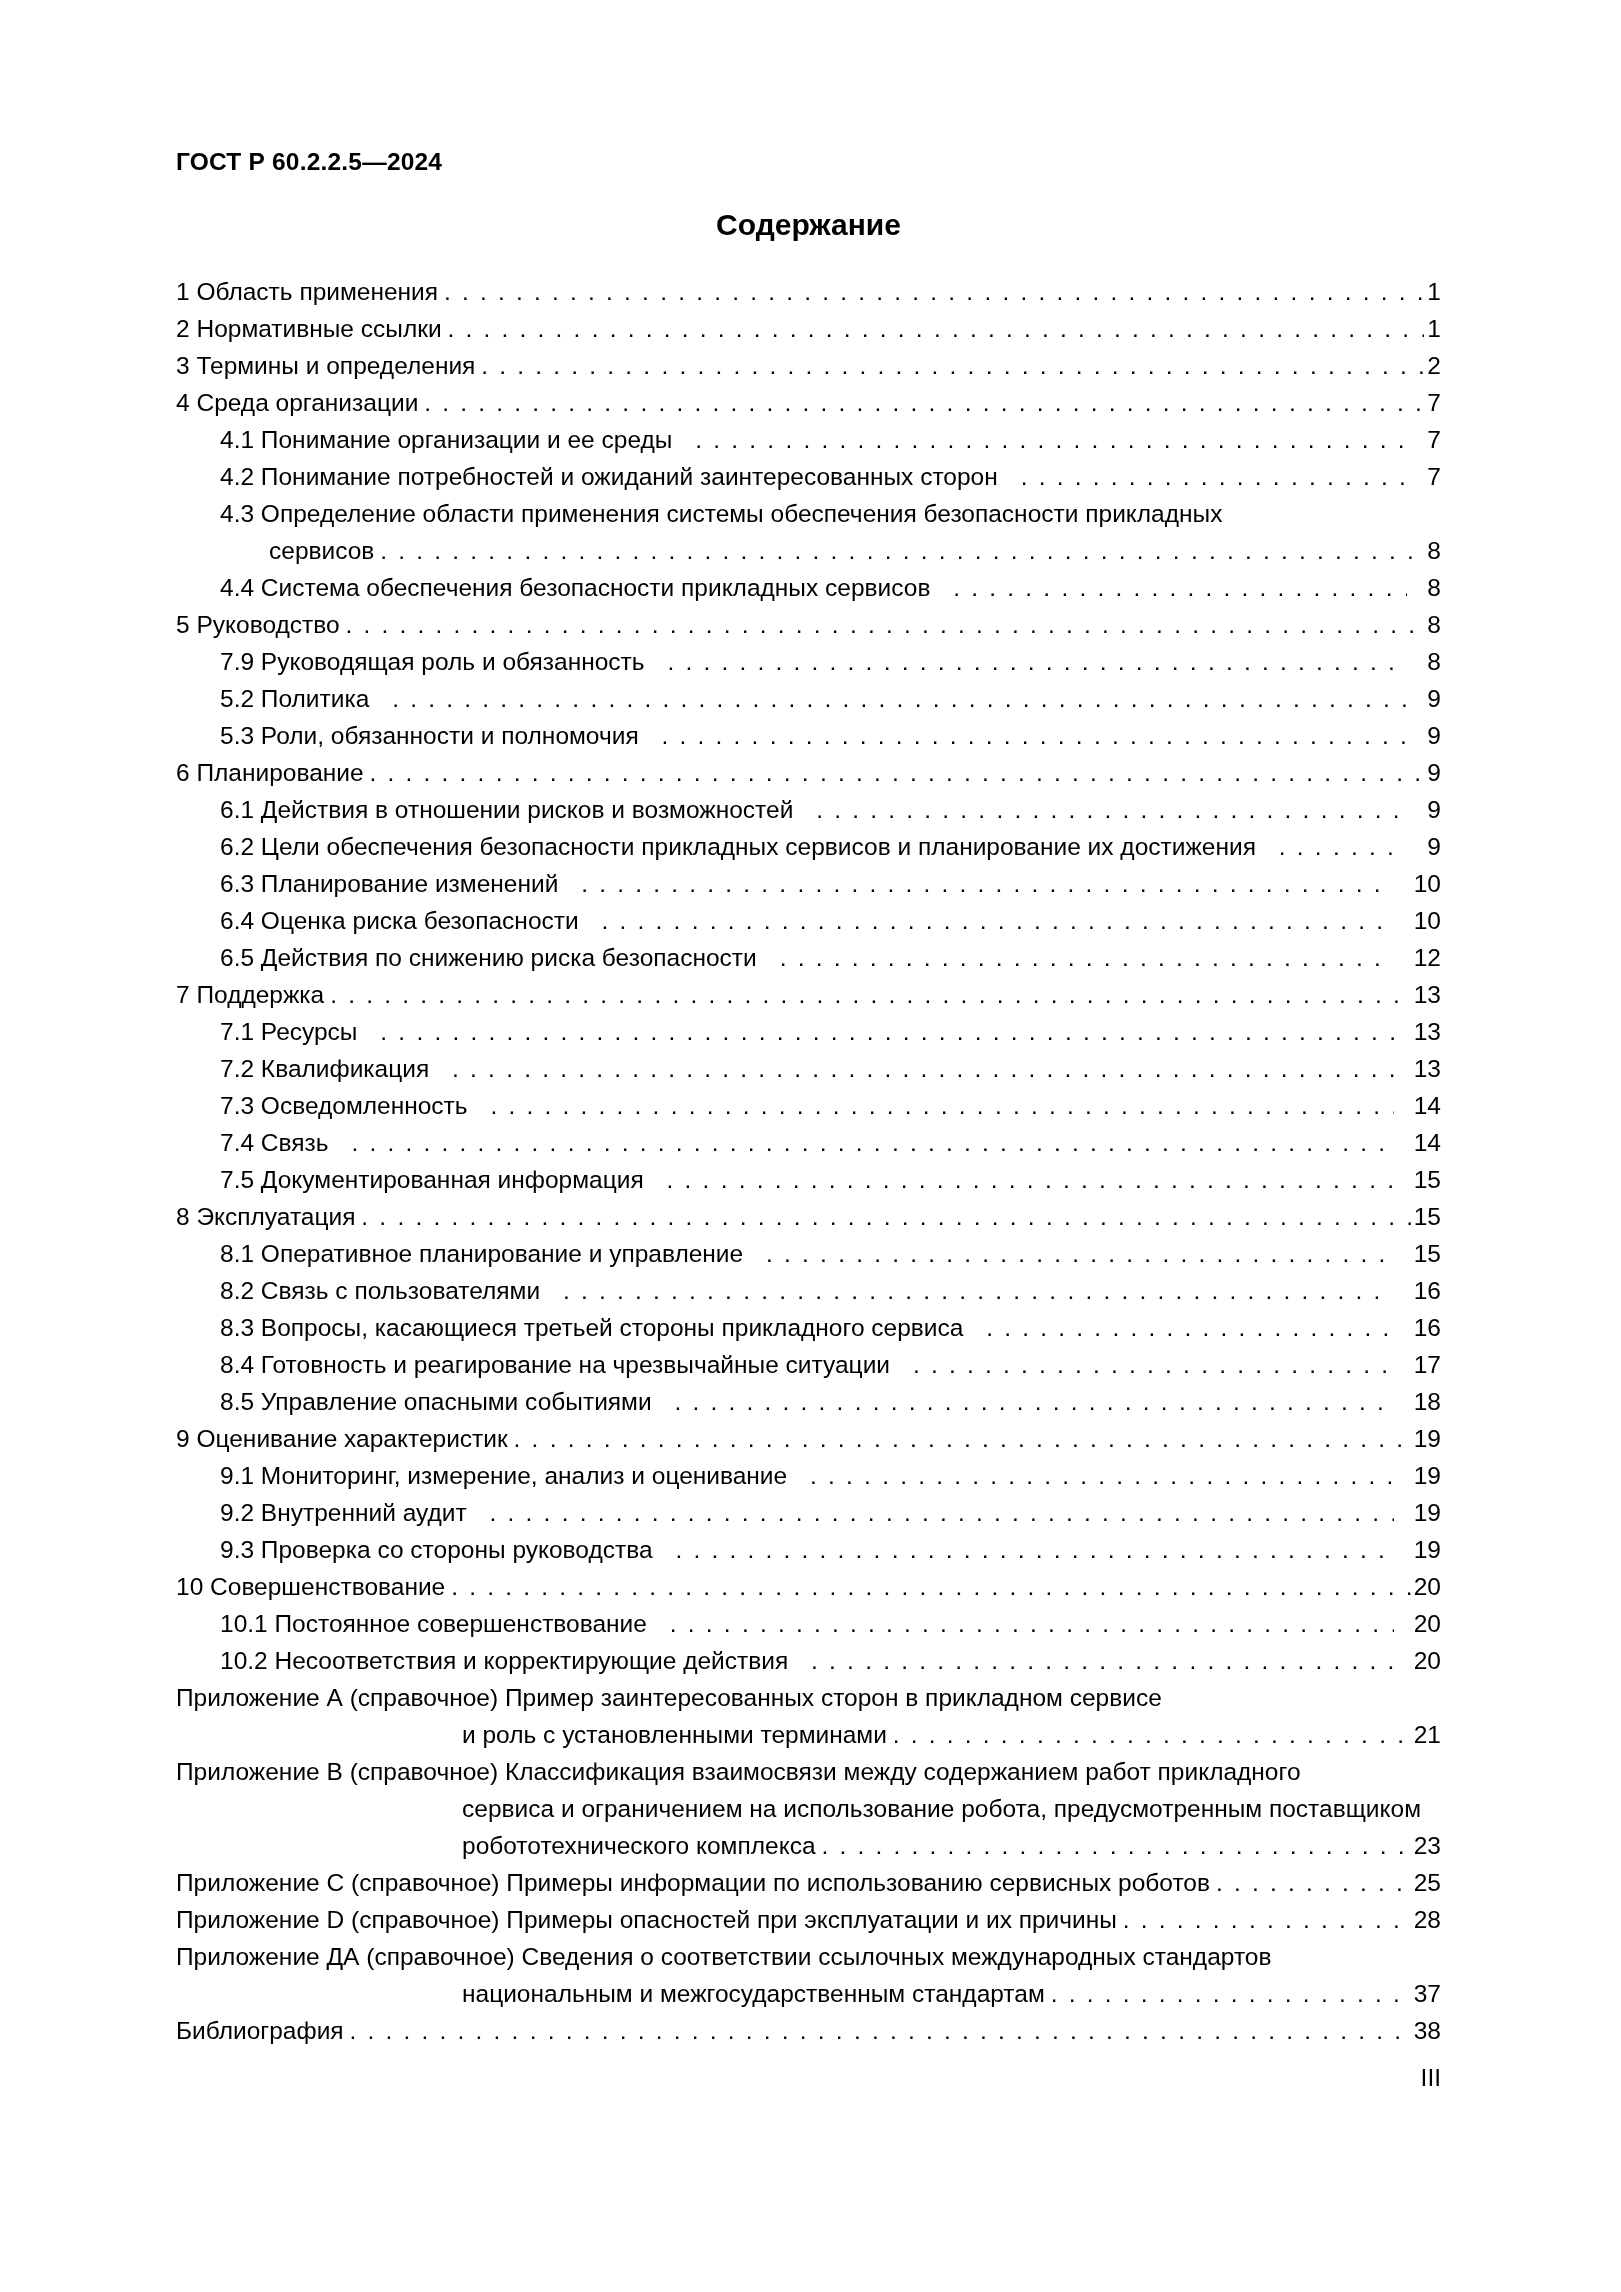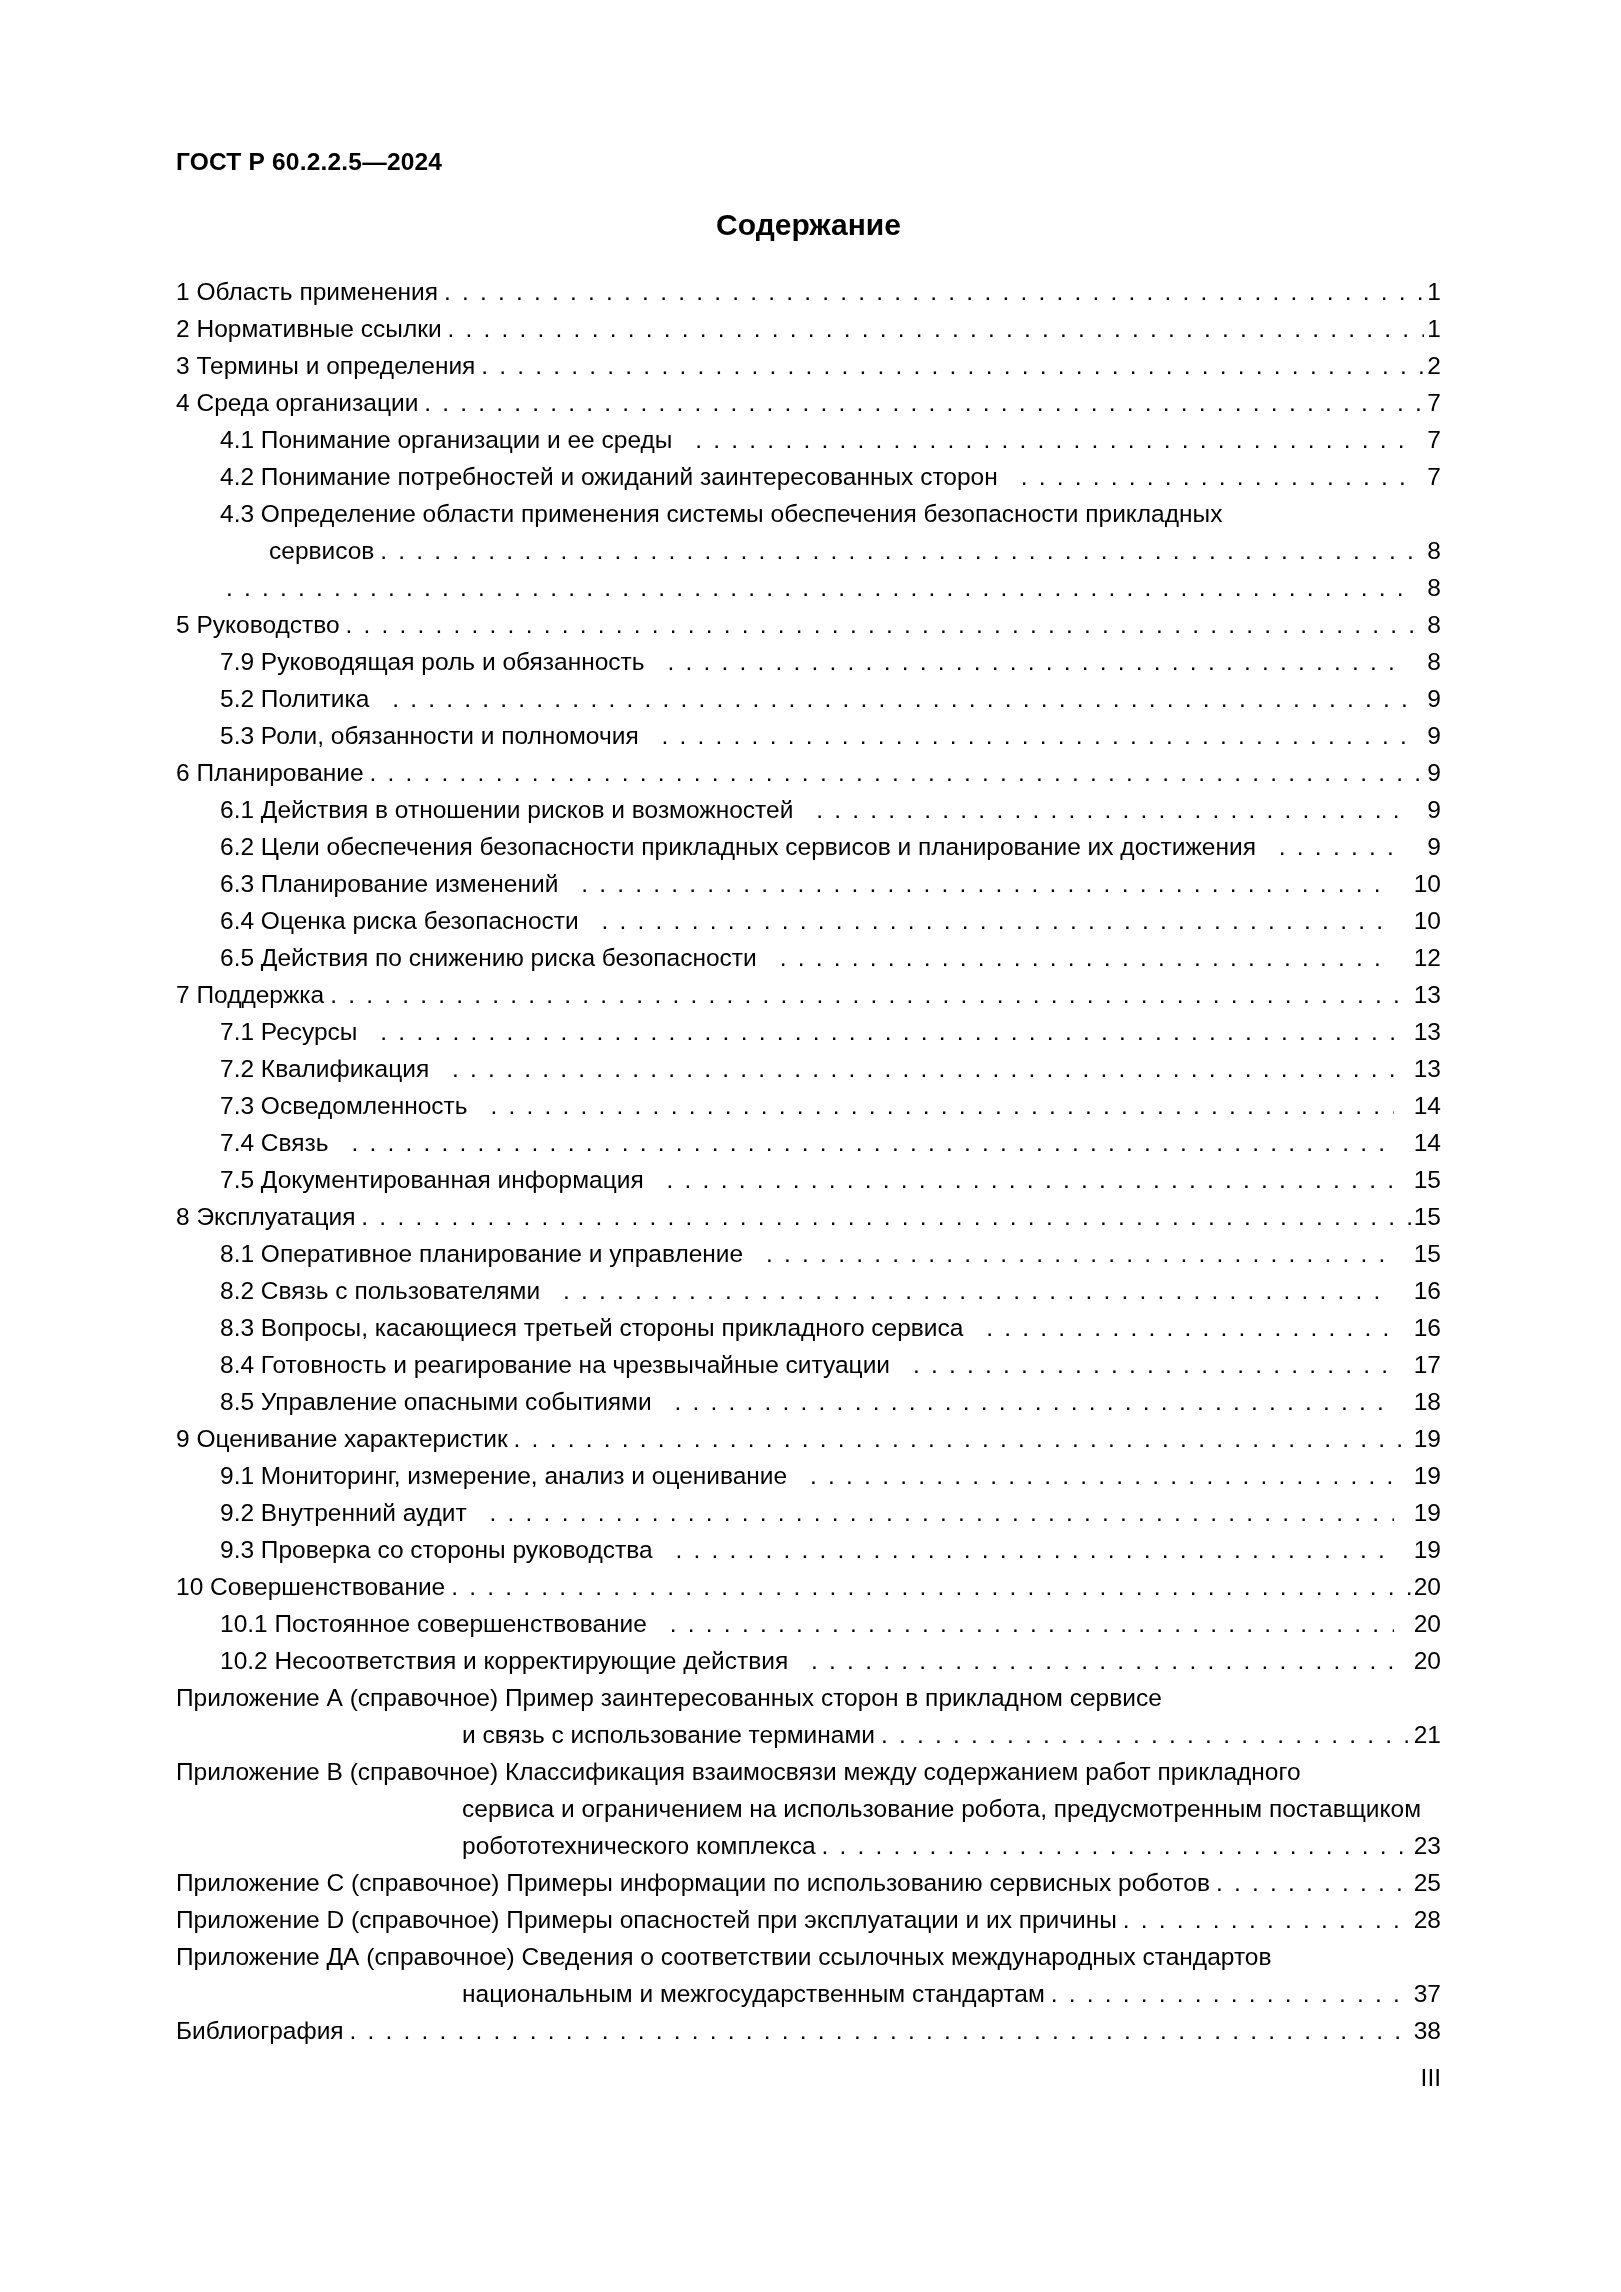--- a/index.html
+++ b/index.html
@@ -108,20 +108,21 @@
         <div class="row lv1 nolead">
     <span class="t">4.3 Определение области применения системы обеспечения безопасности прикладных</span>
 
   </div>
         <div class="row c1">
     <span class="t">сервисов</span>
     <span class="dots">. . . . . . . . . . . . . . . . . . . . . . . . . . . . . . . . . . . . . . . . . . . . . . . . . . . . . . . . . . . . . . . . . . . . . . . . . . . . . . . . . . . . . . . . . . . . . . . . . . . . . . . . . . . . . . . . . . . . . . . . . . . . . . . . . . . . . . . . . . . . . . . . . . . . . . . . . . . . . . . . . . . . . . . . . . . . . . . . . . . . . . . . . . . . . . . . . . . . . . . . . . . . . . . . . . . . . . . . . . . . </span>
     <span class="p">8</span>
   </div>
         <div class="row lv1">
+    <span class="t">4.4 Система обеспечения безопасности прикладных сервисов</span>
     <span class="dots">. . . . . . . . . . . . . . . . . . . . . . . . . . . . . . . . . . . . . . . . . . . . . . . . . . . . . . . . . . . . . . . . . . . . . . . . . . . . . . . . . . . . . . . . . . . . . . . . . . . . . . . . . . . . . . . . . . . . . . . . . . . . . . . . . . . . . . . . . . . . . . . . . . . . . . . . . . . . . . . . . . . . . . . . . . . . . . . . . . . . . . . . . . . . . . . . . . . . . . . . . . . . . . . . . . . . . . . . . . . . </span>
     <span class="p">8</span>
   </div>
         <div class="row lv0">
     <span class="t">5 Руководство</span>
     <span class="dots">. . . . . . . . . . . . . . . . . . . . . . . . . . . . . . . . . . . . . . . . . . . . . . . . . . . . . . . . . . . . . . . . . . . . . . . . . . . . . . . . . . . . . . . . . . . . . . . . . . . . . . . . . . . . . . . . . . . . . . . . . . . . . . . . . . . . . . . . . . . . . . . . . . . . . . . . . . . . . . . . . . . . . . . . . . . . . . . . . . . . . . . . . . . . . . . . . . . . . . . . . . . . . . . . . . . . . . . . . . . . </span>
     <span class="p">8</span>
   </div>
         <div class="row lv1">
     <span class="t">7.9 Руководящая роль и обязанность</span>
@@ -261,21 +262,21 @@
         <div class="row lv1">
     <span class="t">10.2 Несоответствия и корректирующие действия</span>
     <span class="dots">. . . . . . . . . . . . . . . . . . . . . . . . . . . . . . . . . . . . . . . . . . . . . . . . . . . . . . . . . . . . . . . . . . . . . . . . . . . . . . . . . . . . . . . . . . . . . . . . . . . . . . . . . . . . . . . . . . . . . . . . . . . . . . . . . . . . . . . . . . . . . . . . . . . . . . . . . . . . . . . . . . . . . . . . . . . . . . . . . . . . . . . . . . . . . . . . . . . . . . . . . . . . . . . . . . . . . . . . . . . . </span>
     <span class="p">20</span>
   </div>
         <div class="row lv0 nolead">
     <span class="t">Приложение А (справочное) Пример заинтересованных сторон в прикладном сервисе</span>
 
   </div>
         <div class="row c2">
-    <span class="t">и связь с использование терминами</span>
+    <span class="t">и роль с установленными терминами</span>
     <span class="dots">. . . . . . . . . . . . . . . . . . . . . . . . . . . . . . . . . . . . . . . . . . . . . . . . . . . . . . . . . . . . . . . . . . . . . . . . . . . . . . . . . . . . . . . . . . . . . . . . . . . . . . . . . . . . . . . . . . . . . . . . . . . . . . . . . . . . . . . . . . . . . . . . . . . . . . . . . . . . . . . . . . . . . . . . . . . . . . . . . . . . . . . . . . . . . . . . . . . . . . . . . . . . . . . . . . . . . . . . . . . . </span>
     <span class="p">21</span>
   </div>
         <div class="row lv0 nolead">
     <span class="t">Приложение В (справочное) Классификация взаимосвязи между содержанием работ прикладного</span>
 
   </div>
         <div class="row c2 nolead">
     <span class="t">сервиса и ограничением на использование робота, предусмотренным поставщиком</span>
 

